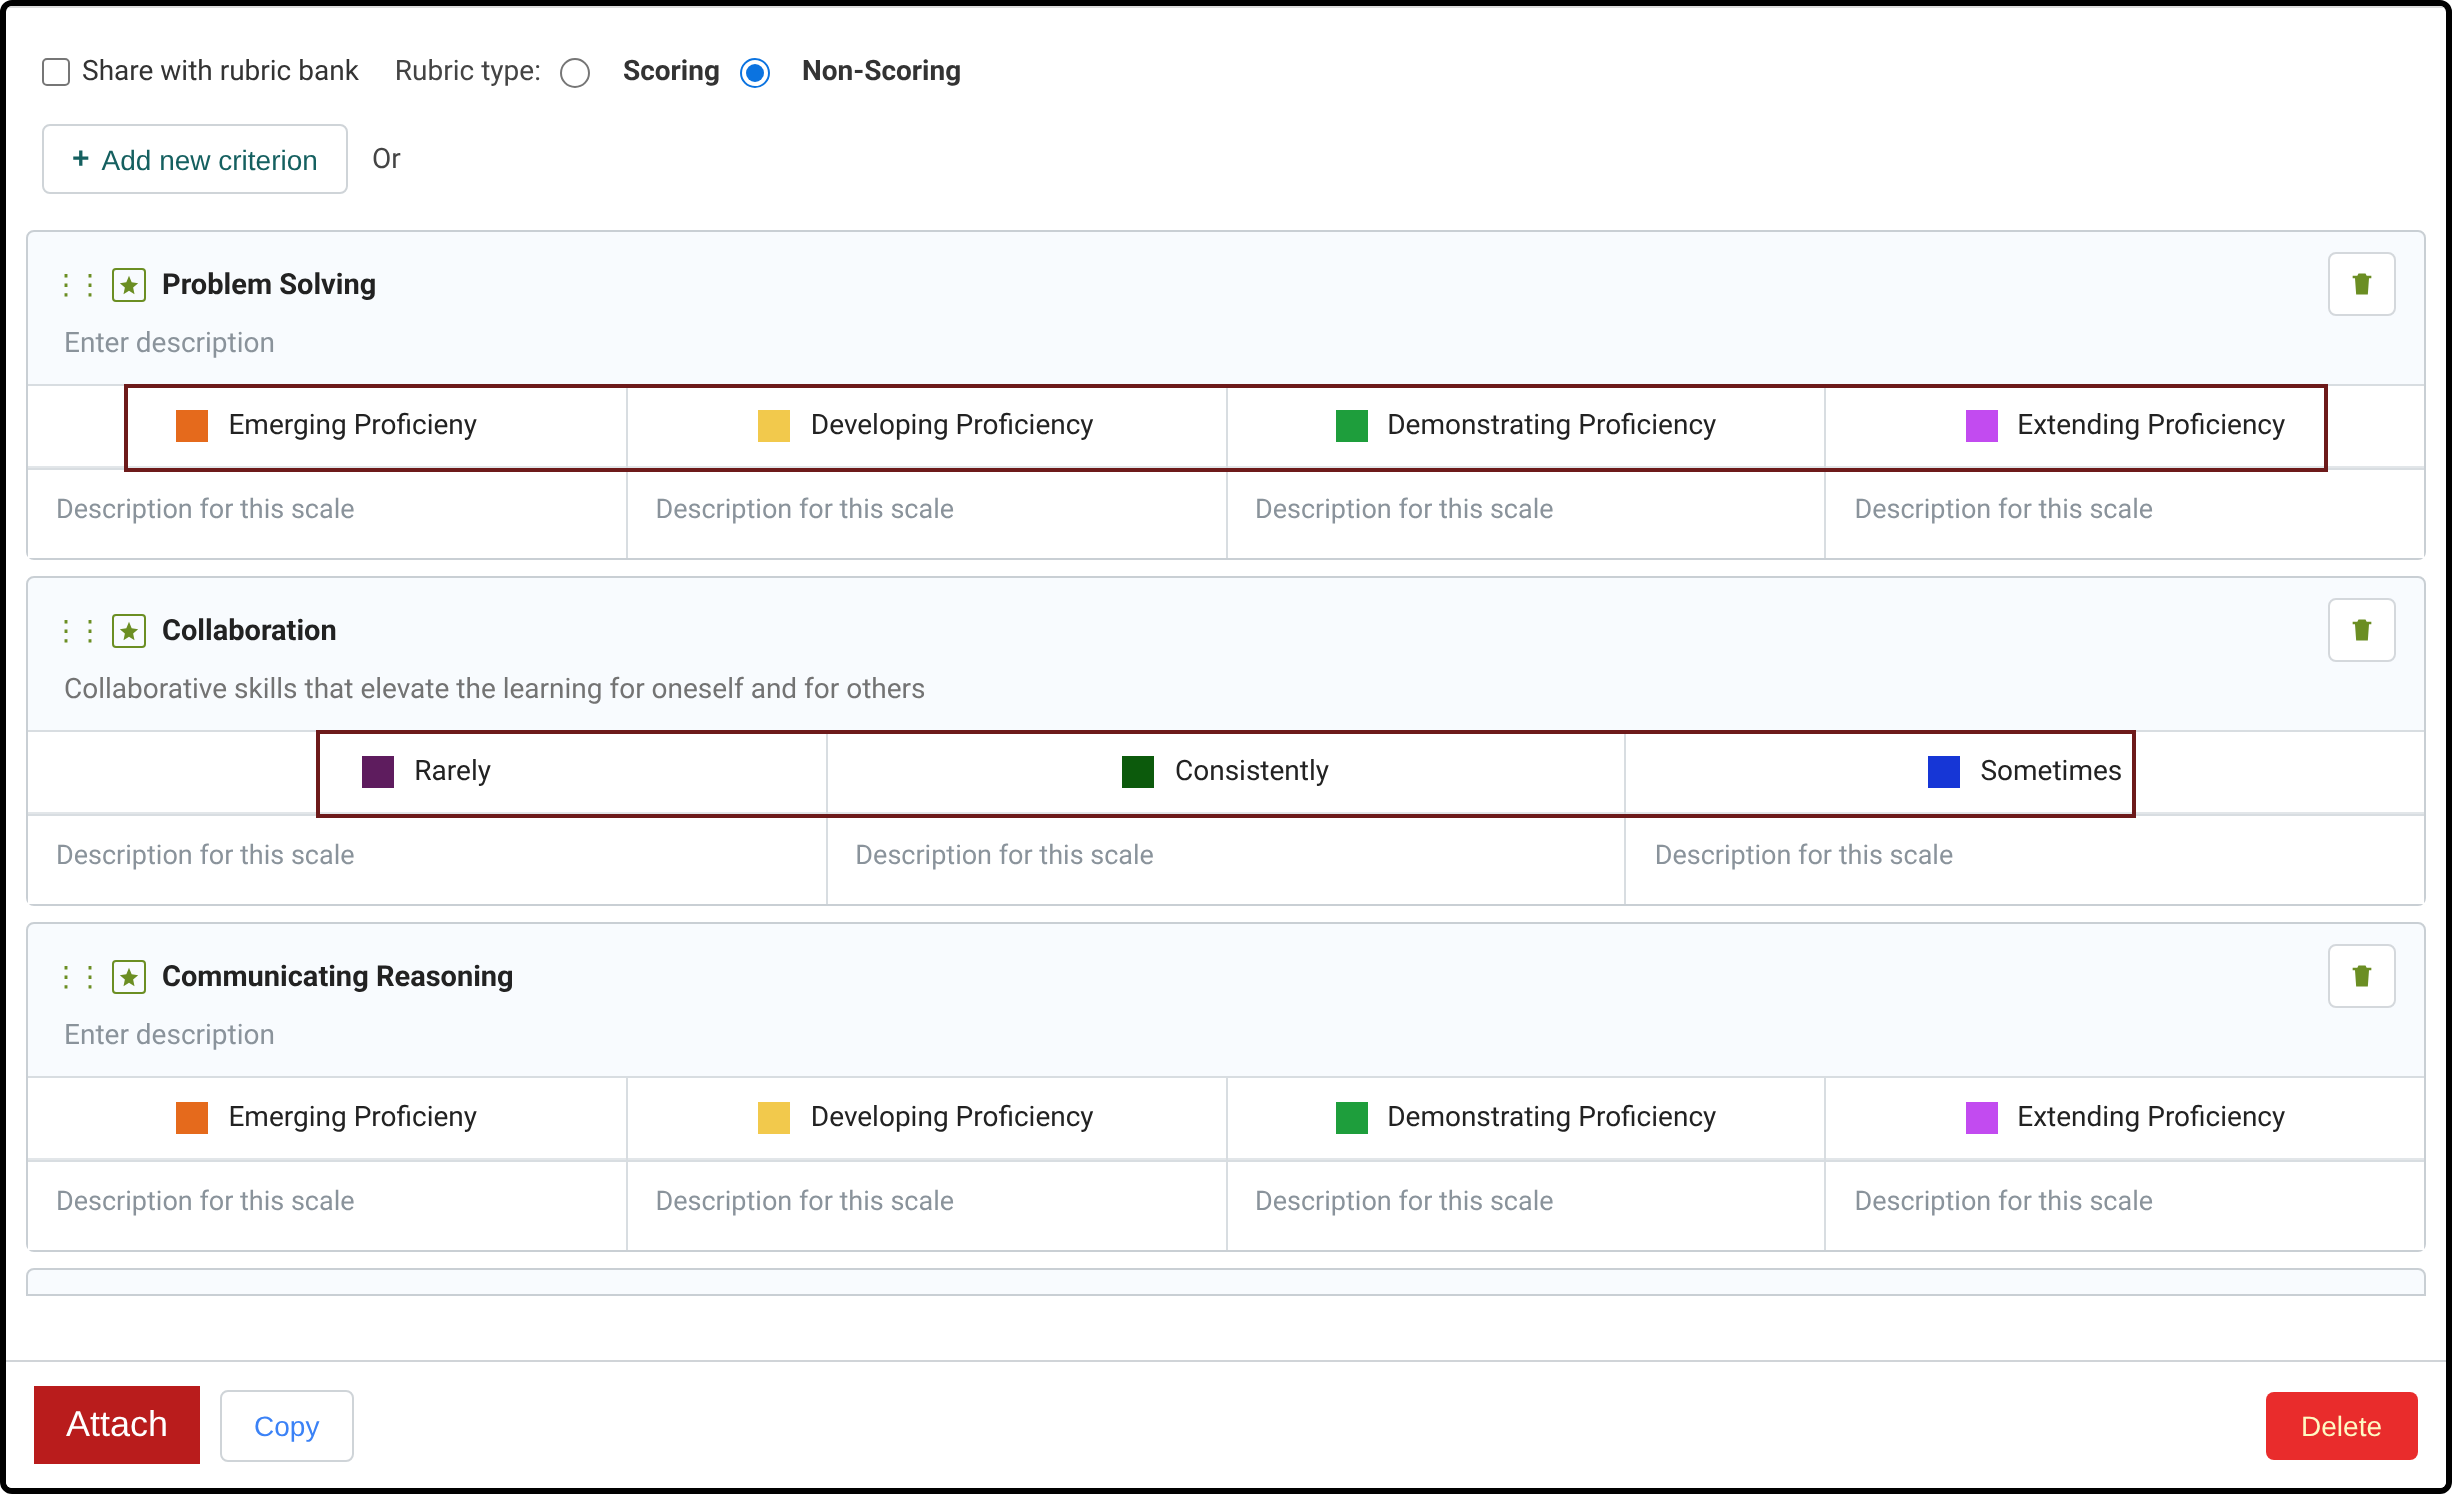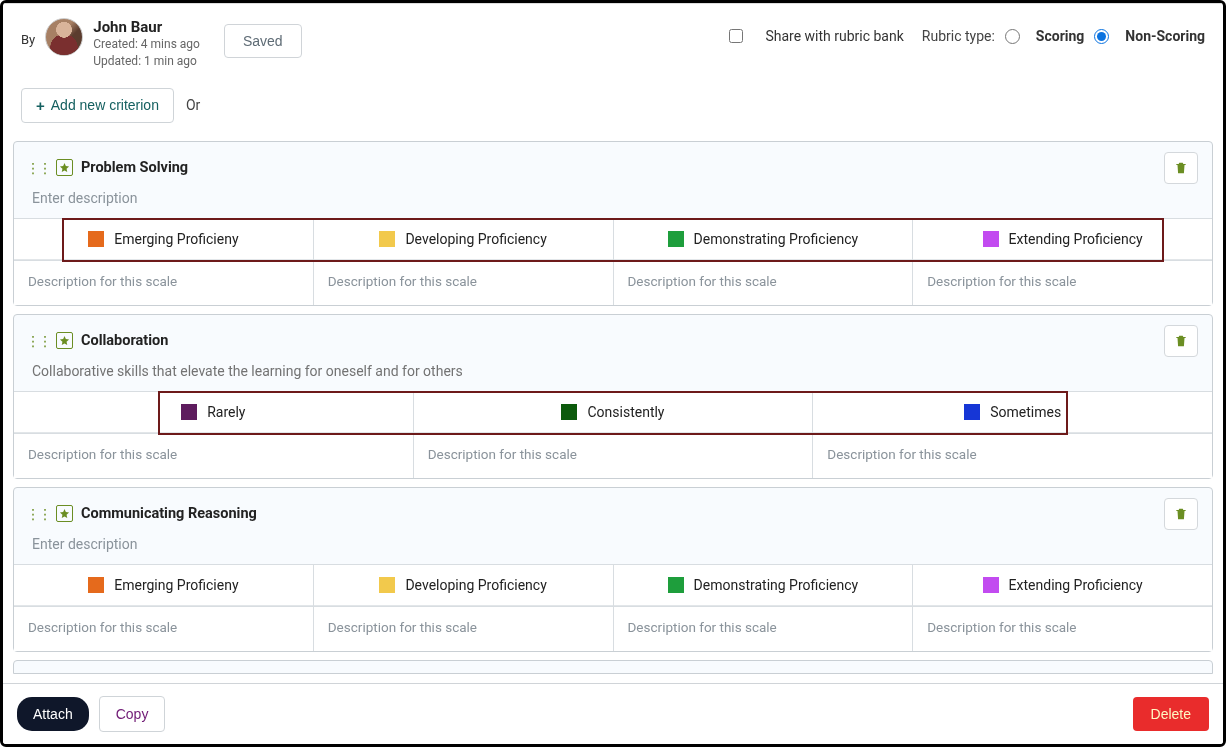--- a/index.html
+++ b/index.html
@@ -9,21 +9,21 @@
   .header-row { display: flex; align-items: flex-start; justify-content: space-between; }
   .author-block { display: flex; align-items: flex-start; gap: 10px; }
   .by-label { font-size: 13px; color: #333; margin-top: 14px; }
   .avatar { width: 38px; height: 38px; border-radius: 50%; background: linear-gradient(135deg,#a78064 40%,#5b3c2e 60%); border: 1px solid #ccc; position: relative; overflow: hidden; }
   .avatar::after { content: ""; position: absolute; inset: 0; background: radial-gradient(circle at 50% 30%, #d9b49a 0 25%, transparent 26%), radial-gradient(circle at 50% 80%, #7a2f2f 0 40%, transparent 41%); }
   .author-meta { display: flex; flex-direction: column; }
   .author-name { font-weight: 700; font-size: 15px; color: #222; }
   .meta-line { font-size: 12px; color: #666; line-height: 1.4; }
   .saved-btn { margin-left: 14px; border: 1px solid #d0d4d8; background: #fff; color: #5e6b75; font-size: 14px; padding: 8px 18px; border-radius: 4px; margin-top: 6px; }
   .right-opts { display: flex; align-items: center; gap: 18px; font-size: 14px; color: #333; margin-top: 10px; }
-  .share-chk { display: flex; align-items: center; gap: 22px; }
+  .share-chk { display: flex; align-items: center; gap: 6px; }
   .rubric-type { display: flex; align-items: center; gap: 10px; }
   .rubric-type .lbl { color: #444; }
   .radio-opt { display: flex; align-items: center; gap: 16px; font-weight: 700; }
   input[type=radio] { accent-color: #0b73e0; width: 15px; height: 15px; }
   input[type=checkbox] { width: 14px; height: 14px; }
 
   .toolbar-row { display: flex; align-items: center; gap: 12px; padding: 18px 18px 10px 18px; }
   .btn-outline { border: 1px solid #cfd4d8; background: #fff; border-radius: 4px; padding: 8px 14px; font-size: 14px; color: #156060; display: inline-flex; align-items: center; gap: 6px; cursor: pointer; }
   .btn-outline .plus { font-weight: 700; font-size: 15px; color: #156060; }
   .or-lbl { font-size: 14px; color: #444; }
@@ -35,52 +35,42 @@
   .drag-handle { color: #6b8e23; font-size: 14px; margin-right: 6px; letter-spacing: -2px; cursor: grab; }
   .star-box { width: 17px; height: 17px; border: 1.5px solid #6b8e23; display: inline-flex; align-items: center; justify-content: center; margin-right: 8px; border-radius: 2px; }
   .star-box svg { width: 11px; height: 11px; fill: #6b8e23; }
   .crit-title { font-weight: 700; font-size: 14.5px; color: #222; }
   .spacer { flex: 1; }
   .trash-btn { width: 34px; height: 32px; border: 1px solid #d4d8dc; border-radius: 4px; background: #fff; display: inline-flex; align-items: center; justify-content: center; cursor: pointer; margin-right: 2px; }
   .trash-btn svg { width: 14px; height: 16px; fill: #6b8e23; }
   .crit-desc { padding: 6px 18px 12px 18px; font-size: 14px; color: #8a939b; }
   .crit-desc.filled { color: #737373; }
 
-  .scale-row { display: flex; justify-content: flex-end; }
+  .scale-row { display: flex; }
   .scale-cell { flex: 1; border-top: 1px solid #d8dde1; border-right: 1px solid #d8dde1; background: #fff; }
   .scale-cell:last-child { border-right: none; }
   .scale-head { display: flex; align-items: center; justify-content: center; gap: 10px; padding: 12px 6px; font-size: 14px; color: #222; border-bottom: 1px solid #e2e6e9; }
   .swatch { width: 16px; height: 16px; }
   .scale-body { padding: 12px 14px 16px 14px; font-size: 13.5px; color: #8a939b; }
 
   .highlight-box { position: absolute; border: 2.5px solid #6d1a1a; pointer-events: none; }
 
   .footer-bar { border-top: 1px solid #d0d4d8; padding: 12px 14px; display: flex; align-items: center; gap: 10px; background: #fff; }
-  .btn-attach { background: #0f172a; color: #fff; border: none; border-radius: 15px; padding: 9px 16px; font-size: 14px; cursor: pointer; }
-  .btn-copy { background: #fff; border: 1px solid #cfd4d8; color: #701a75; border-radius: 4px; padding: 9px 16px; font-size: 14px; cursor: pointer; }
+  .btn-attach { background: #b91c1c; color: #fff; border: none; border-radius: 0; padding: 9px 16px; font-size: 18px; cursor: pointer; }
+  .btn-copy { background: #fff; border: 1px solid #cfd4d8; color: #3b82f6; border-radius: 4px; padding: 9px 16px; font-size: 14px; cursor: pointer; }
   .btn-delete { background: #e92c2c; color: #fef9c3; border: none; border-radius: 4px; padding: 9px 18px; font-size: 14px; cursor: pointer; margin-left: auto; }
 
   .partial-card { border: 1px solid #c9cfd4; border-radius: 4px 4px 0 0; margin: 8px 0 0 0; height: 14px; background: #f8fbfe; }
 </style>
 </head>
 <body>
 
 <div class="frame">
   <div class="topbar">
     <div class="header-row">
-      <div class="author-block">
-        <span class="by-label">By</span>
-        <div class="avatar"></div>
-        <div class="author-meta">
-          <span class="author-name">John Baur</span>
-          <span class="meta-line">Created: 4 mins ago</span>
-          <span class="meta-line">Updated: 1 min ago</span>
-        </div>
-        <button class="saved-btn">Saved</button>
-      </div>
       <div class="right-opts">
         <label class="share-chk">
           <input type="checkbox" style="">
           <span>Share with rubric bank</span>
         </label>
         <div class="rubric-type">
           <span class="lbl">Rubric type:</span>
           <label class="radio-opt">
             <input type="radio" name="rtype" style="">
             <span>Scoring</span>

